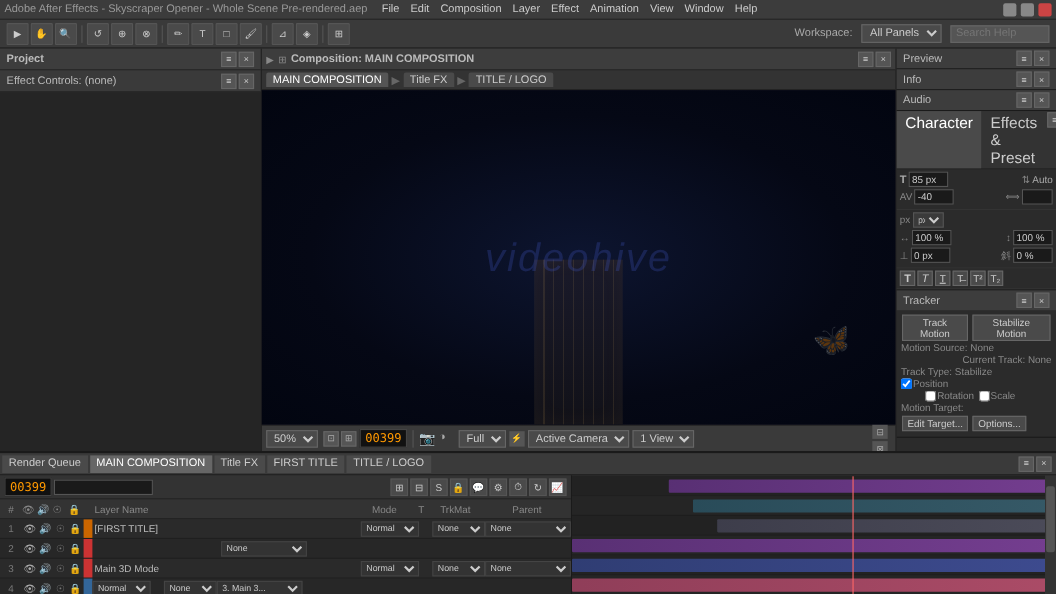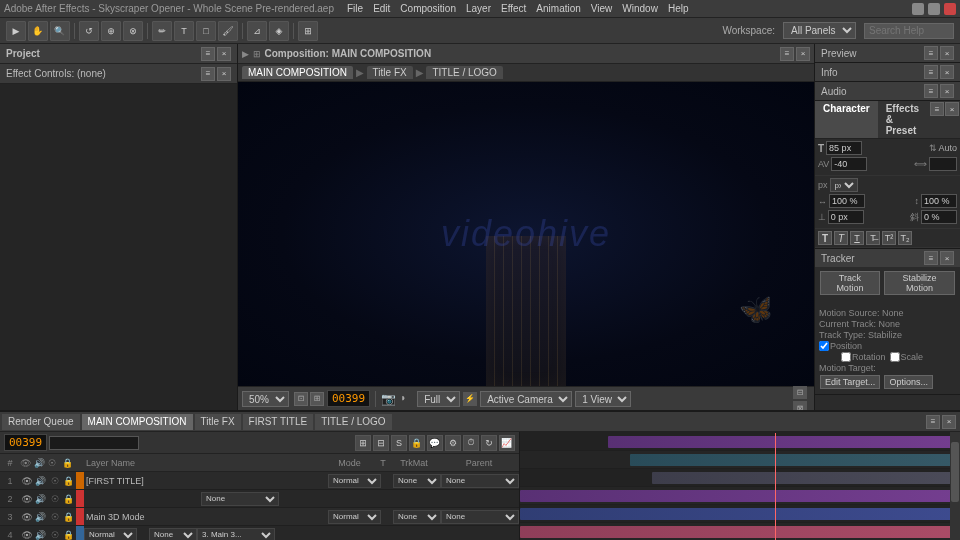--- a/index.html
+++ b/index.html
@@ -167,24 +167,23 @@
     .footer-dropdown {
       background: #4a4a4a;
       border: 1px solid #666;
       color: #ccc;
       font-size: 10px;
       padding: 1px 2px;
       height: 16px;
     }
     .char-tab {
       padding: 2px 8px;
-      font-size: 10px;
+      font-size: 14px;
       cursor: pointer;
       color: #ccc;
-      font-weight: bold;
     }
     .char-tab.active { background: #4a4a4a; color: #fff; }
     .char-row {
       display: flex;
       align-items: center;
       margin-bottom: 2px;
       gap: 2px;
     }
     .char-input {
       background: #1a1a1a;
@@ -493,26 +492,26 @@
 
     <div style="border-bottom:1px solid #1a1a1a;">
       <div style="background:#3d3d3d;height:18px;display:flex;align-items:center;padding:0 6px;">
         <span style="font-size:10px;color:#bbb;">Tracker</span>
         <div style="margin-left:auto;display:flex;gap:2px;">
           <div class="panel-ctrl-btn">≡</div>
           <div class="panel-ctrl-btn">×</div>
         </div>
       </div>
       <div style="padding:3px 4px;">
-        <div style="display:flex;gap:2px;margin-bottom:12px;">
+        <div style="display:flex;gap:2px;margin-bottom:0;">
           <button class="tracker-btn">Track Motion</button>
           <button class="tracker-btn">Stabilize Motion</button>
         </div>
         <div style="font-size:9px;color:#888;margin-bottom:1px;">Motion Source: None</div>
-        <div style="font-size:9px;color:#888;margin-bottom:1px;">Current Track: None</div>
+        <div style="font-size:9px;color:#888;margin-bottom:1px;text-align:right;">Current Track: None</div>
         <div style="font-size:9px;color:#888;margin-bottom:1px;">Track Type: Stabilize</div>
         <div style="display:flex;gap:4px;margin-bottom:1px;">
           <label style="font-size:9px;color:#888;display:flex;align-items:center;gap:1px;">
             <input type="checkbox" style="width: 10px; height: 10px;" checked="">
             <span>Position</span>
           </label>
         </div>
         <div style="display:flex;gap:4px;margin-bottom:1px;padding-left:22px;">
           <label style="font-size:9px;color:#888;display:flex;align-items:center;gap:1px;">
             <input type="checkbox" style="width: 10px; height: 10px;">

